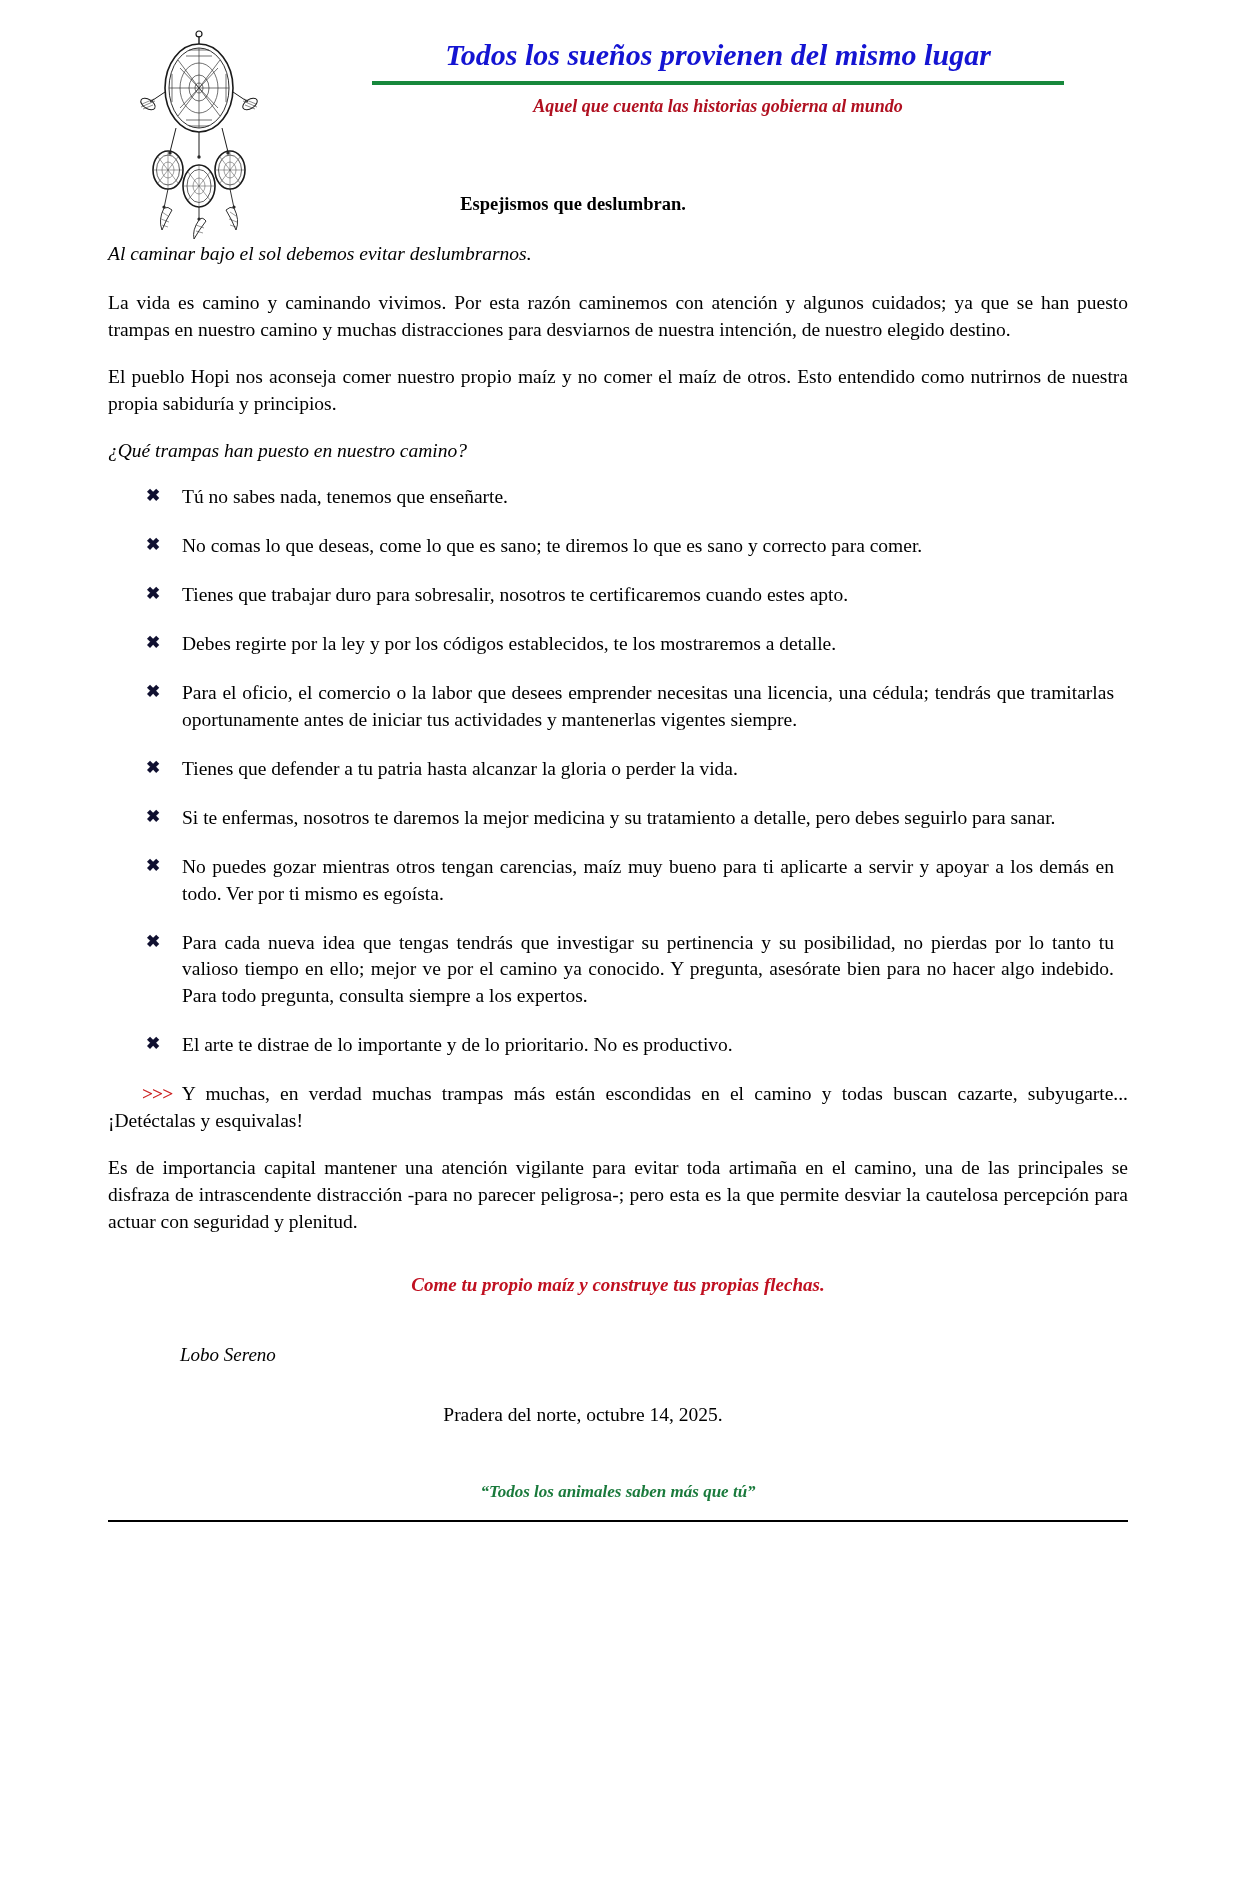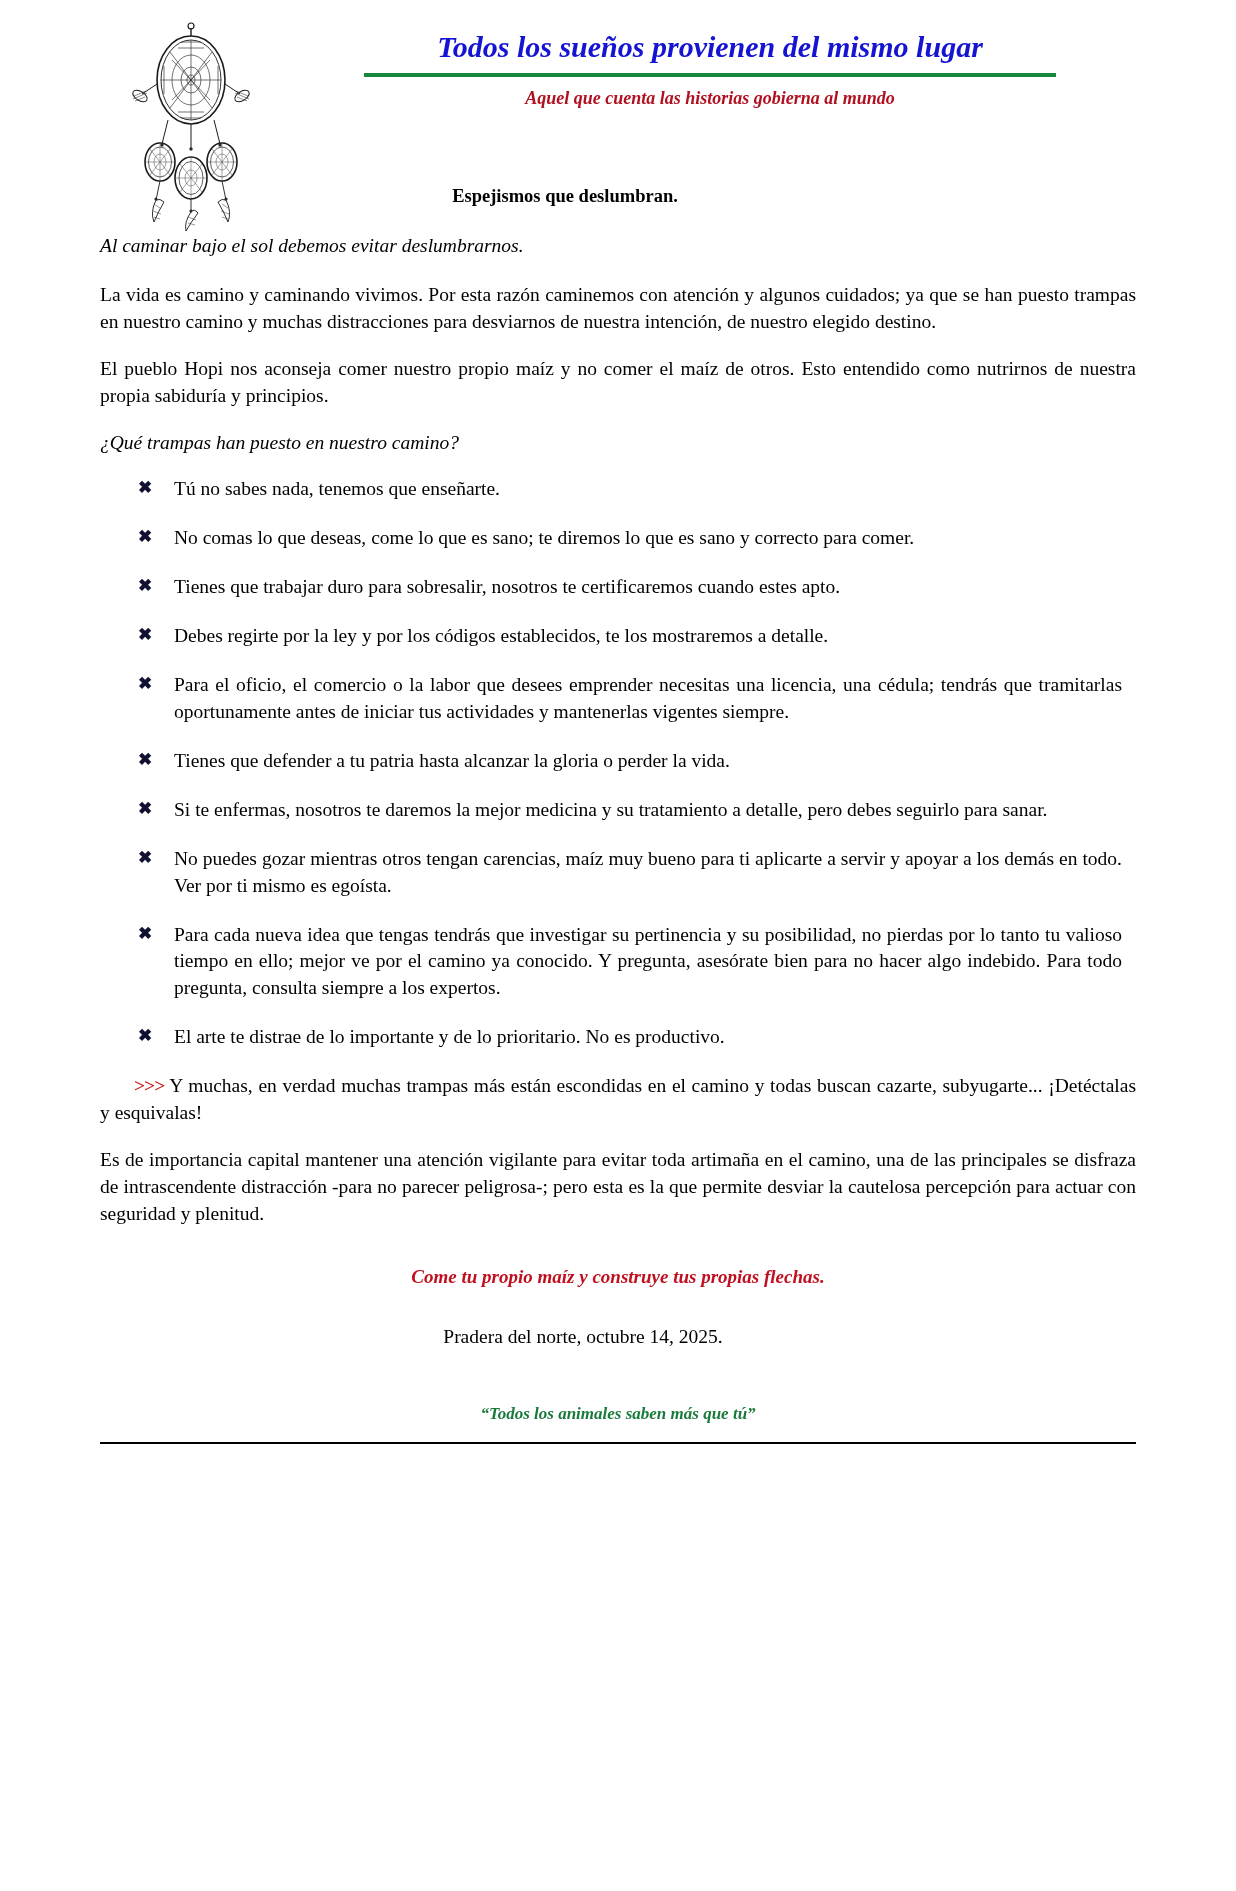--- a/index.html
+++ b/index.html
@@ -3,21 +3,21 @@
 <meta charset="utf-8">
 <style>
   * { box-sizing: border-box; }
   html, body { margin:0; padding:0; }
   body {
     width:1236px; height:1891px;
     background:#ffffff;
     font-family:"Liberation Serif","DejaVu Serif",serif;
     color:#000000;
   }
-  .page { position:relative; width:1236px; height:1891px; padding:8px; }
+  .page { position:relative; width:1236px; height:1891px; padding:16px; }
 
   
   .header { position:relative; height:225px; }
   .logo-wrap {
     position:absolute; left:118px; top:14px; width:130px; height:210px;
   }
   .logo-wrap svg { display:block; width:130px; height:210px; }
 
   .head-right { position:absolute; left:262px; top:22px; width:880px; }
   .doc-title {
@@ -202,20 +202,21 @@
       </ul>
 
     <p class="note">
       <span class="arrows">&gt;&gt;&gt;</span><span> Y muchas, en verdad muchas trampas más están escondidas en el camino y todas buscan cazarte, subyugarte... </span><span class="ital">¡Detéctalas y esquivalas!</span>
     </p>
 
     <p class="para">Es de importancia capital mantener una atención vigilante para evitar toda artimaña en el camino, una de las principales se disfraza de intrascendente distracción -para no parecer peligrosa-; pero esta es la que permite desviar la cautelosa percepción para actuar con seguridad y plenitud.</p>
 
     <div class="motto">Come tu propio maíz y construye tus propias flechas.</div>
 
+    <div class="signature">Lobo Sereno</div>
 
     <div class="dateline">Pradera del norte, octubre 14, 2025.</div>
 
     <div class="footer-quote">“Todos los animales saben más que tú”</div>
   </div>
 
   <div class="bottom-rule"></div>
 </div>
 
 </body></html>

